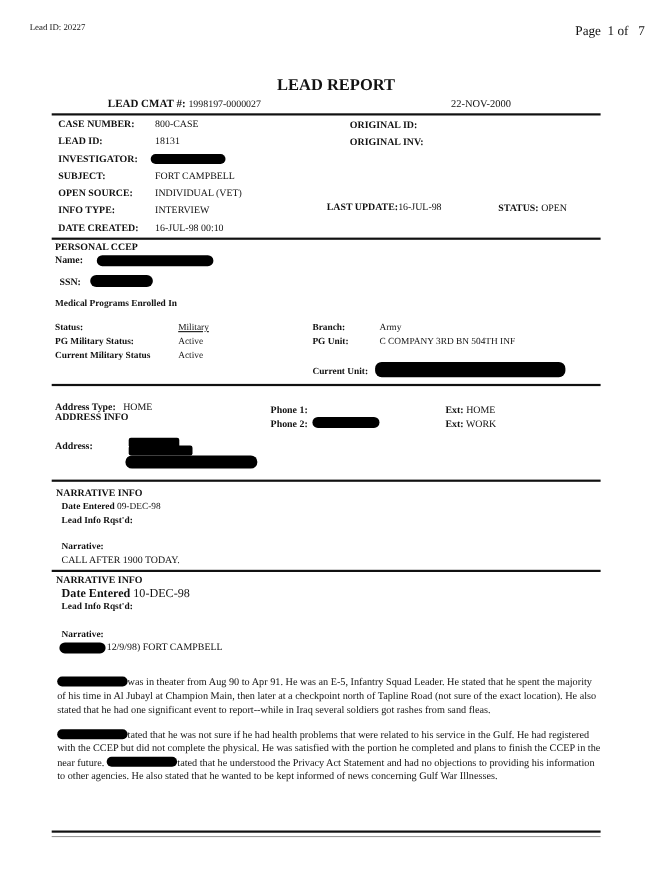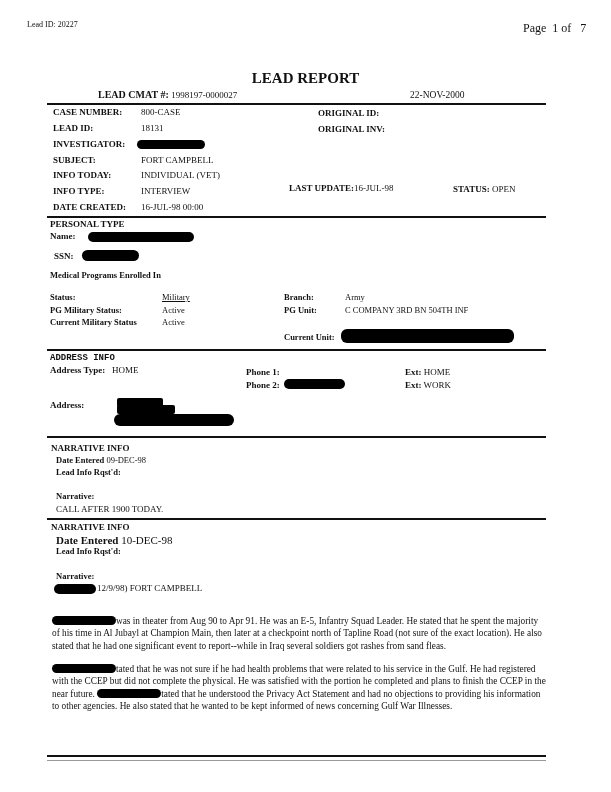--- a/index.html
+++ b/index.html
@@ -45,39 +45,39 @@
 <div class="rule thick" style="top:103px;height:2px;"></div>
 
 <div class="abs b sm" style="left:53px;top:107px;">CASE NUMBER:</div>
 <div class="abs sm" style="left:141px;top:107px;">800-CASE</div>
 <div class="abs b sm" style="left:53px;top:123px;">LEAD ID:</div>
 <div class="abs sm" style="left:141px;top:123px;">18131</div>
 <div class="abs b sm" style="left:53px;top:139px;">INVESTIGATOR:</div>
 <div class="redact" style="left:137px;top:140px;width:68px;height:9px;"></div>
 <div class="abs b sm" style="left:53px;top:155px;">SUBJECT:</div>
 <div class="abs sm" style="left:141px;top:155px;">FORT CAMPBELL</div>
-<div class="abs b sm" style="left:53px;top:170px;">INFO TODAY:</div>
+<div class="abs b sm" style="left:53px;top:170px;">OPEN SOURCE:</div>
 <div class="abs sm" style="left:141px;top:170px;">INDIVIDUAL (VET)</div>
 <div class="abs b sm" style="left:53px;top:186px;">INFO TYPE:</div>
 <div class="abs sm" style="left:141px;top:186px;">INTERVIEW</div>
 <div class="abs b sm" style="left:53px;top:202px;">DATE CREATED:</div>
-<div class="abs sm" style="left:141px;top:202px;">16-JUL-98 00:00</div>
+<div class="abs sm" style="left:141px;top:202px;">16-JUL-98 00:10</div>
 
 <div class="abs b sm" style="left:318px;top:108px;">ORIGINAL ID:</div>
 <div class="abs b sm" style="left:318px;top:124px;">ORIGINAL INV:</div>
-<div class="abs sm" style="left:289px;top:183px;">
+<div class="abs sm" style="left:297px;top:183px;">
   <span class="b">LAST UPDATE:</span><span>16-JUL-98</span>
 </div>
 <div class="abs sm" style="left:453px;top:184px;">
   <span class="b">STATUS:</span>
   <span>OPEN</span>
 </div>
 <div class="rule thick" style="top:216px;"></div>
 
-<div class="abs b sm" style="left:50px;top:219px;">PERSONAL TYPE</div>
+<div class="abs b sm" style="left:50px;top:219px;">PERSONAL CCEP</div>
 <div class="abs b sm" style="left:50px;top:231px;">Name:</div>
 <div class="redact" style="left:88px;top:232px;width:106px;height:10px;"></div>
 <div class="abs b sm" style="left:54px;top:251px;">SSN:</div>
 <div class="redact" style="left:82px;top:250px;width:57px;height:11px;"></div>
 <div class="abs b" style="left:50px;top:270px;font-size:8.5px;">Medical  Programs Enrolled In</div>
 
 <div class="abs b" style="left:50px;top:292px;font-size:8.5px;">Status:</div>
 <div class="abs" style="left:162px;top:292px;font-size:8.5px;text-decoration:underline;">Military</div>
 <div class="abs b" style="left:50px;top:305px;font-size:8.5px;">PG Military Status:</div>
 <div class="abs" style="left:162px;top:305px;font-size:8.5px;">Active</div>
@@ -85,21 +85,21 @@
 <div class="abs" style="left:162px;top:317px;font-size:8.5px;">Active</div>
 
 <div class="abs b" style="left:284px;top:292px;font-size:8.5px;">Branch:</div>
 <div class="abs" style="left:345px;top:292px;font-size:8.5px;">Army</div>
 <div class="abs b" style="left:284px;top:305px;font-size:8.5px;">PG Unit:</div>
 <div class="abs" style="left:345px;top:305px;font-size:8.5px;">C COMPANY 3RD BN 504TH INF</div>
 <div class="abs b" style="left:284px;top:332px;font-size:8.5px;">Current Unit:</div>
 <div class="redact" style="left:341px;top:329px;width:173px;height:14px;"></div>
 <div class="rule thick" style="top:349px;"></div>
 
-<div class="abs b sm" style="left:50px;top:353px;font-family:Liberation Mono, monospace;">ADDRESS INFO</div>
+<div class="abs b sm" style="left:50px;top:374px;">ADDRESS INFO</div>
 <div class="abs sm" style="left:50px;top:365px;">
   <span class="b">Address Type:</span>&nbsp;&nbsp;
   <span>HOME</span>
 </div>
 <div class="abs b sm" style="left:246px;top:367px;">Phone 1:</div>
 <div class="abs b sm" style="left:246px;top:380px;">Phone 2:</div>
 <div class="redact" style="left:284px;top:379px;width:61px;height:10px;"></div>
 <div class="abs sm" style="left:405px;top:367px;">
   <span class="b">Ext:</span>
   <span>HOME</span>

